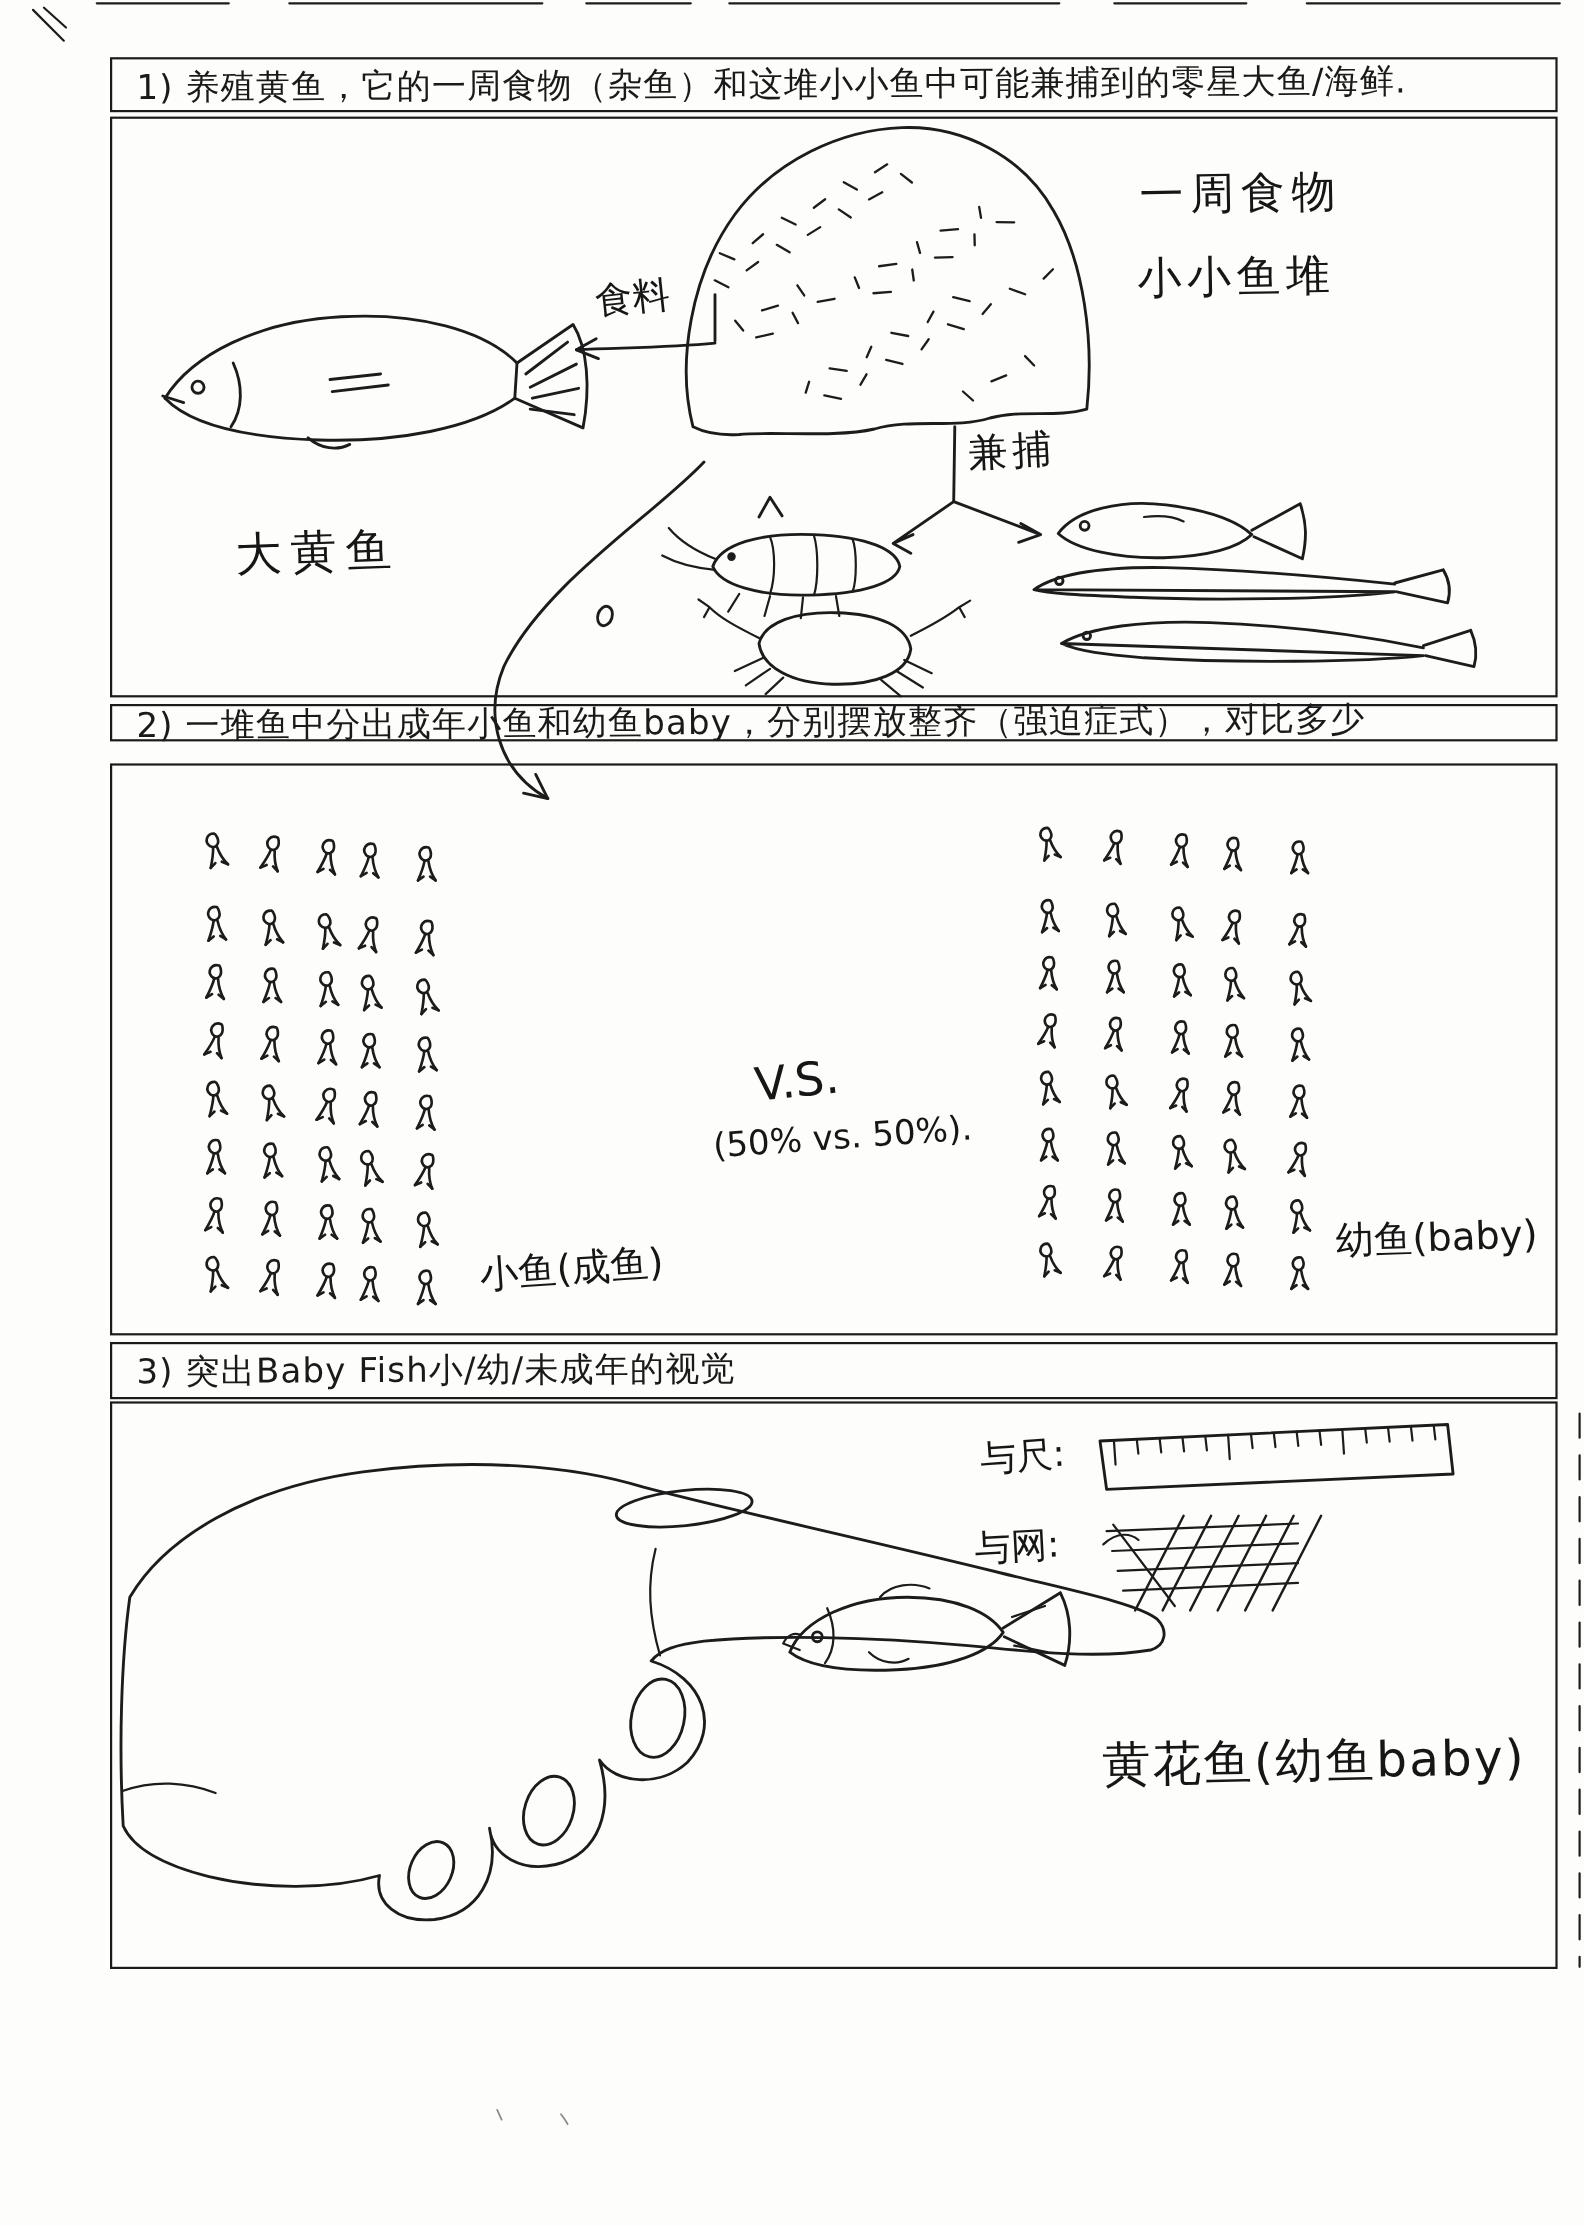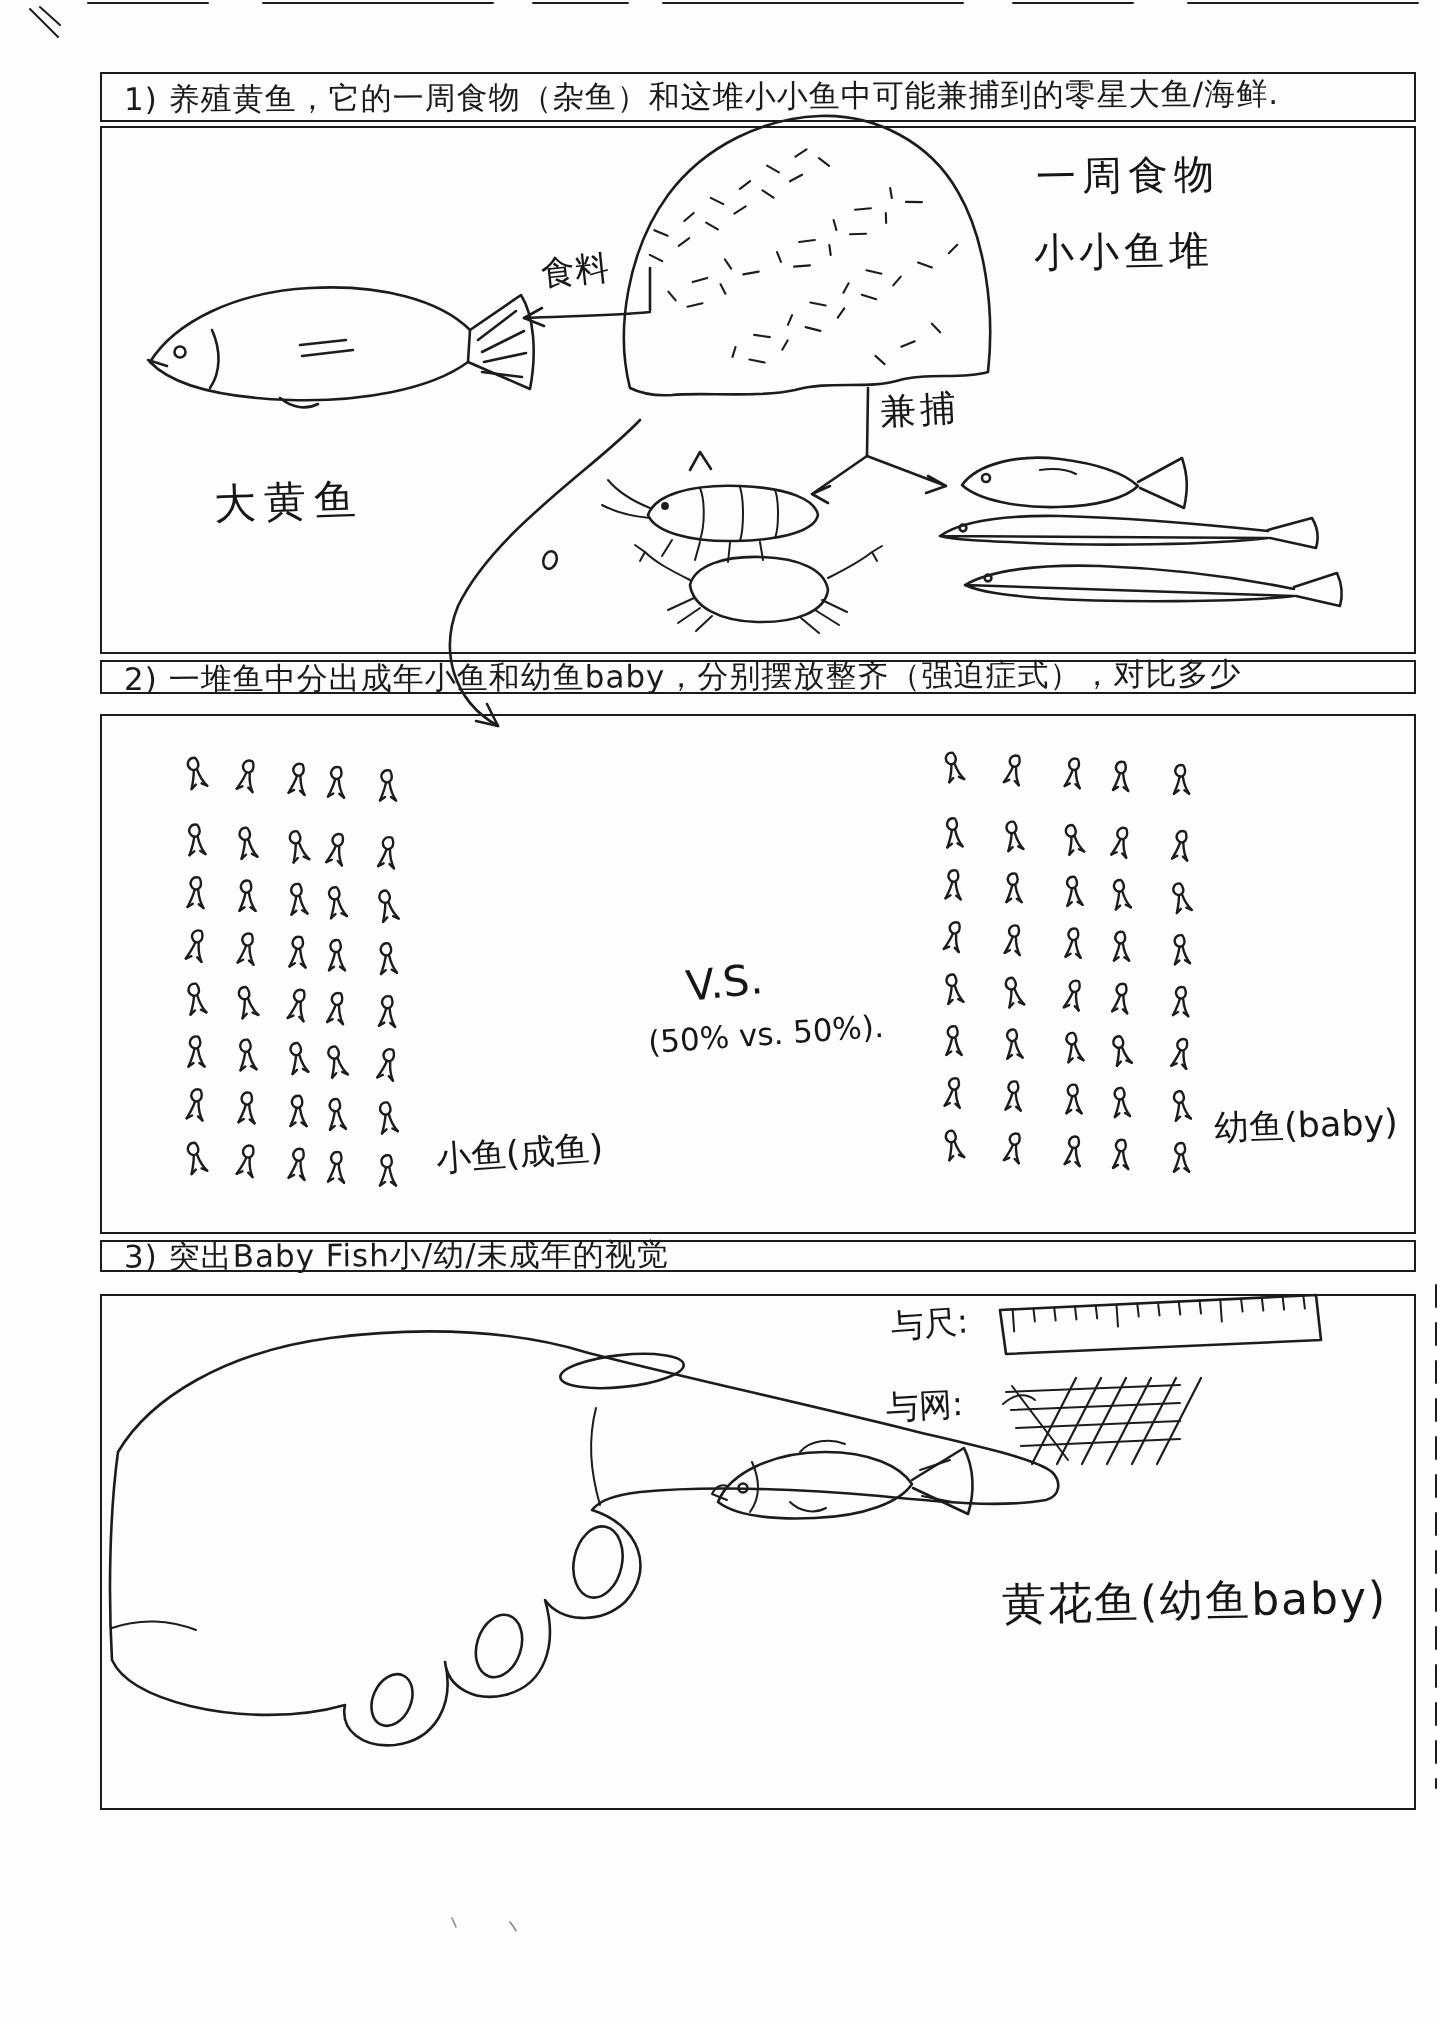--- a/index.html
+++ b/index.html
@@ -3,21 +3,21 @@
 <meta charset="utf-8">
 <style>
   html,body{margin:0;padding:0;}
   body{
     width:1440px;height:2024px;position:relative;overflow:hidden;
     background:#fdfdfb;color:#1a1a1a;
     font-family:"DejaVu Sans", sans-serif;
   }
   .panel{
     position:absolute;left:100px;width:1316px;box-sizing:border-box;
-    border:2.5px solid #1b1b1b;background:transparent;z-index:1;margin-top:20px;
+    border:2.5px solid #1b1b1b;background:transparent;z-index:1;
   }
   .hdr{display:flex;align-items:center;padding-left:22px;}
   .hdr .t{font-size:31px;letter-spacing:1px;white-space:nowrap;transform:rotate(-0.3deg);}
   .lbl{position:absolute;white-space:nowrap;z-index:3;color:#161616;}
   svg.sketch{position:absolute;left:0;top:0;z-index:2;}
   svg.sketch *{vector-effect:non-scaling-stroke;}
   .stroke{fill:none;stroke:#1c1c1c;stroke-width:2.6;stroke-linecap:round;stroke-linejoin:round;}
   .thin{stroke-width:2;}
   .faint{stroke:#8a8a8a;stroke-width:1.6;}
 </style>
@@ -27,21 +27,21 @@
 <div class="panel hdr" style="top:52px;height:50px">
   <span class="t">1) 养殖黄鱼，它的一周食物（杂鱼）和这堆小小鱼中可能兼捕到的零星大鱼/海鲜.</span>
 </div>
 <div class="panel" style="top:106px;height:528px"></div>
 
 <div class="panel hdr" style="top:640px;height:34px">
   <span class="t">2) 一堆鱼中分出成年小鱼和幼鱼baby，分别摆放整齐（强迫症式），对比多少</span>
 </div>
 <div class="panel" style="top:694px;height:520px"></div>
 
-<div class="panel hdr" style="top:1220px;height:32px">
+<div class="panel hdr" style="top:1220px;height:52px">
   <span class="t">3) 突出Baby Fish小/幼/未成年的视觉</span>
 </div>
 <div class="panel" style="top:1274px;height:516px"></div>
 
 <div class="lbl" style="left:1036px;top:148px;font-size:40px;letter-spacing:6px;transform:rotate(-1deg)">一周食物</div>
 <div class="lbl" style="left:1034px;top:224px;font-size:40px;letter-spacing:5px;transform:rotate(-1deg)">小小鱼堆</div>
 <div class="lbl" style="left:541px;top:248px;font-size:34px;transform:rotate(-6deg)">食料</div>
 <div class="lbl" style="left:214px;top:474px;font-size:42px;letter-spacing:8px;transform:rotate(-2deg)">大黄鱼</div>
 <div class="lbl" style="left:880px;top:386px;font-size:36px;letter-spacing:4px;transform:rotate(-3deg)">兼捕</div>
 

